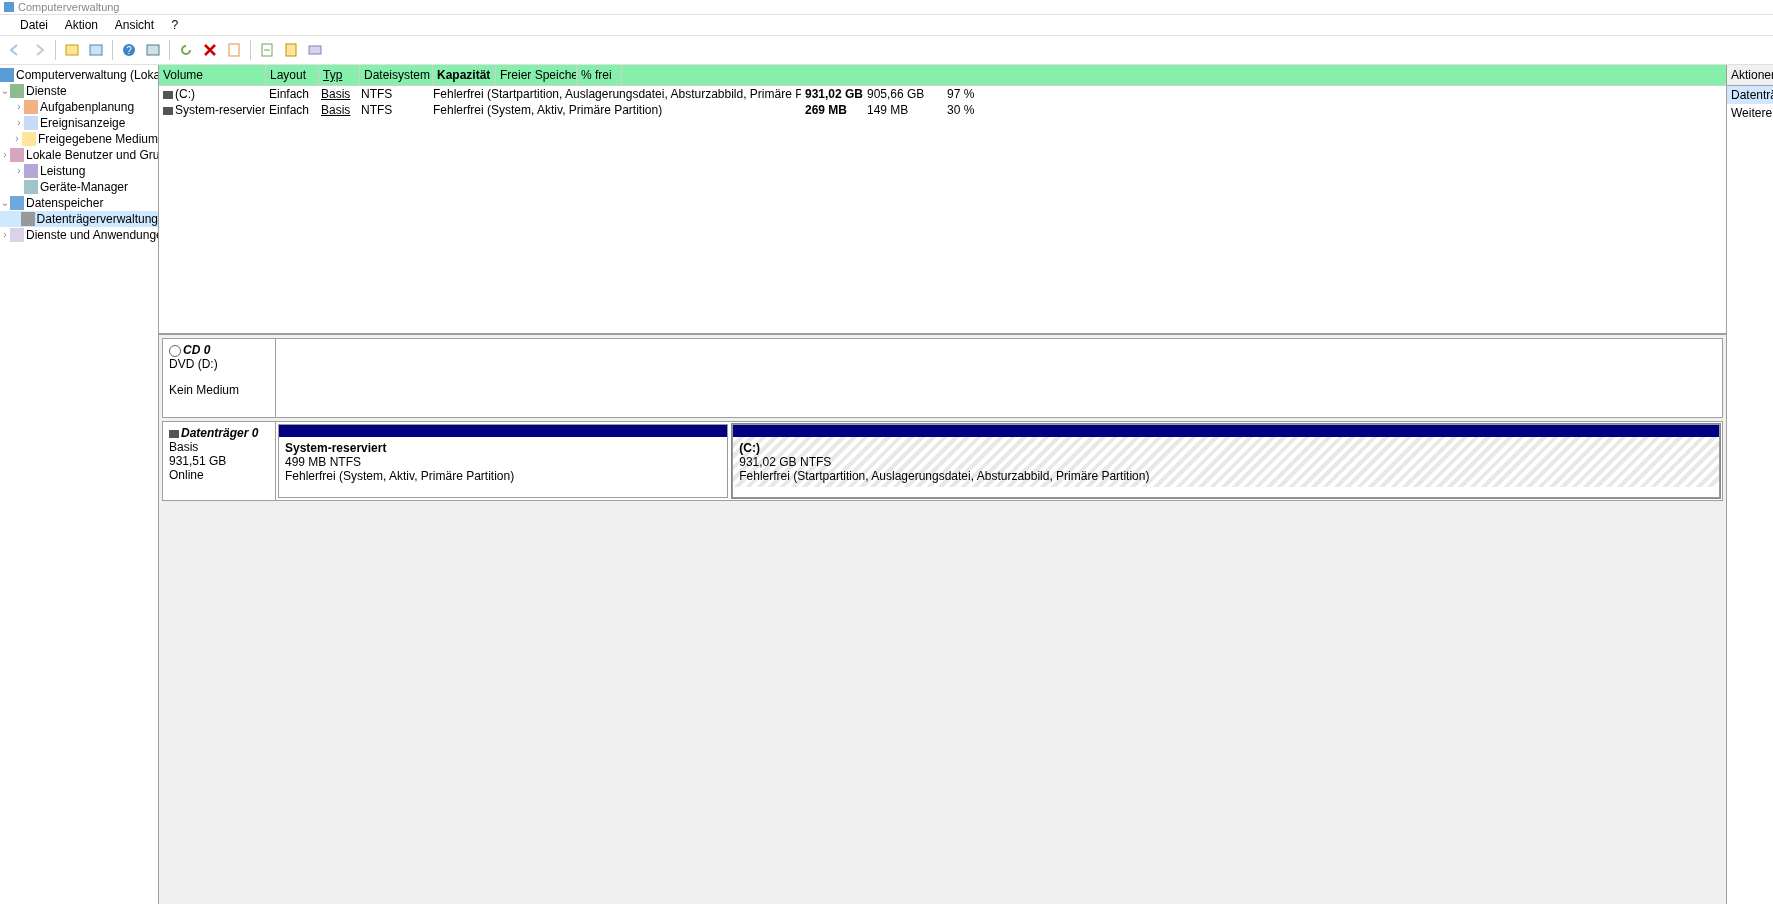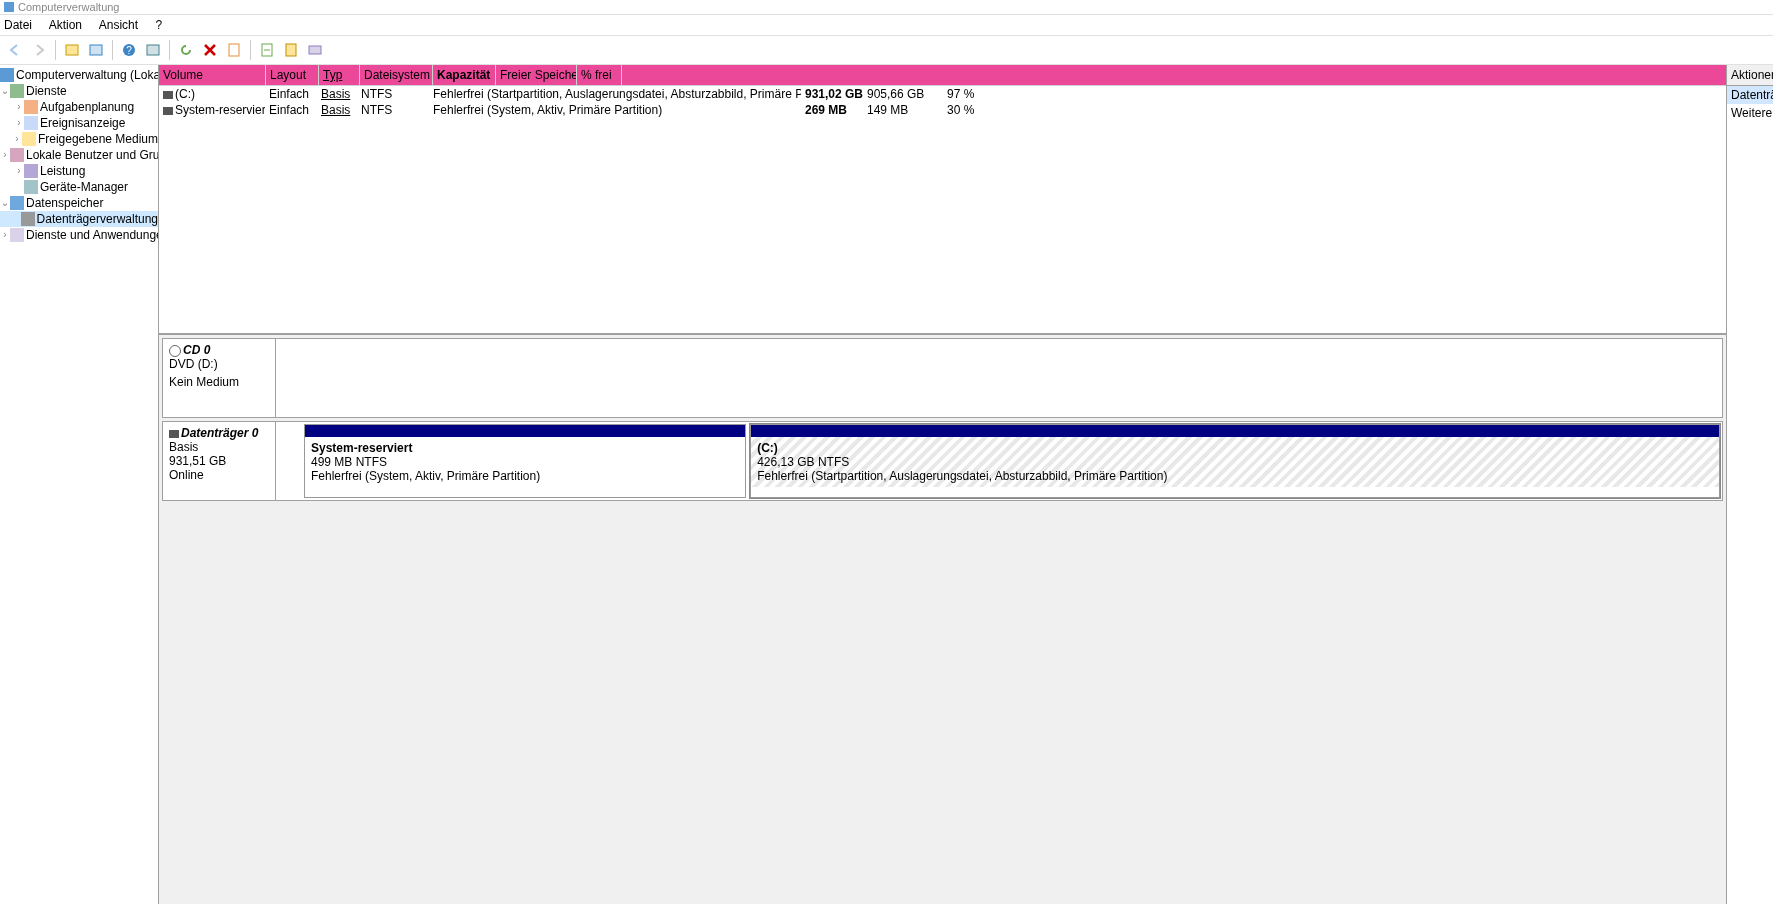--- a/index.html
+++ b/index.html
@@ -1,38 +1,38 @@
 <!DOCTYPE html>
 <html><head>
 <meta charset="utf-8">
 <style>
   html,body{margin:0;padding:0;font-family:"Segoe UI",Tahoma,sans-serif;font-size:12px;color:#000;background:#fff;height:100%;overflow:hidden;}
   .titlebar{height:14px;padding:0 4px;color:#888;font-size:11px;display:flex;align-items:center;gap:4px;}
   .titlebar .icon-app{width:10px;height:10px;background:#5b9bd5;display:inline-block;}
-  .menubar{height:20px;line-height:20px;border-top:1px solid #e0e0e0;padding:0 4px;}
+  .menubar{height:20px;line-height:20px;border-top:1px solid #e0e0e0;padding:0 20px;}
   .menubar span{margin-right:14px;cursor:default;}
   .toolbar{height:28px;border-top:1px solid #e0e0e0;border-bottom:1px solid #e0e0e0;display:flex;align-items:center;padding:0 4px;gap:2px;}
   .tool{width:22px;height:22px;display:flex;align-items:center;justify-content:center;}
   .tool.disabled{opacity:.45;}
   .tool-sep{width:1px;height:20px;background:#ccc;margin:0 3px;}
   .content-wrap{display:flex;height:calc(100% - 62px);}
   .tree-pane{width:158px;min-width:158px;border-right:1px solid #a0a0a0;overflow:hidden;padding-top:2px;}
   .tree-node{display:flex;align-items:center;height:16px;line-height:16px;white-space:nowrap;cursor:default;}
   .tree-node .chevron{width:10px;text-align:center;color:#888;font-size:10px;flex-shrink:0;}
   .tree-node .node-icon{width:14px;height:14px;margin-right:2px;flex-shrink:0;}
   .tree-node.selected{background:#cde8ff;}
   .indent{display:inline-block;}
   .main-pane{flex:1;display:flex;flex-direction:column;border-right:1px solid #a0a0a0;}
   .action-pane{width:46px;min-width:46px;overflow:hidden;}
   .action-header{background:#f0f0f0;border-bottom:1px solid #a0a0a0;height:20px;line-height:20px;padding-left:4px;font-weight:400;}
   .action-item{padding:2px 4px;white-space:nowrap;}
   .action-item.selected{background:#d0e7ff;}
   
   .vol-list{border-bottom:2px solid #a0a0a0;overflow:hidden;}
-  .vol-header{display:flex;background:#ec4899;border-bottom:1px solid #d0d0d0;height:20px;line-height:20px;}
+  .vol-header{display:flex;background:#86efac;border-bottom:1px solid #d0d0d0;height:20px;line-height:20px;}
   .vh{border-right:1px solid #d0d0d0;padding:0 4px;overflow:hidden;white-space:nowrap;}
   .vol-row{display:flex;height:16px;line-height:16px;}
   .vc{padding:0 4px;overflow:hidden;white-space:nowrap;}
   .c-vol{width:98px;} .c-lay{width:44px;} .c-typ{width:32px;text-decoration:underline;} .c-fs{width:64px;} .c-stat{width:364px;} .c-cap{width:54px;font-weight:bold;} .c-free{width:72px;} .c-pct{width:36px;}
   .disk-icon-sm{display:inline-block;width:10px;height:8px;background:#555;margin-right:2px;vertical-align:middle;}
   
   .disk-pane{flex:1;background:#f0f0f0;overflow:hidden;}
   .disk-row{background:#fff;display:flex;border:1px solid #a0a0a0;margin:3px;}
   .disk-label{width:100px;min-width:100px;padding:4px 6px;border-right:1px solid #a0a0a0;}
   .disk-label b{display:block;font-style:italic;}
@@ -229,46 +229,46 @@
         <div class="vc c-free">149 MB</div>
         <div class="vc c-pct">30 %</div>
       </div>
     </div>
 
     <div class="disk-pane">
       <div class="disk-row" style="height:78px;">
         <div class="disk-label">
           <div><span style="display:inline-block;width:10px;height:10px;border:1px solid #666;border-radius:50%;margin-right:2px;vertical-align:middle;"></span><b style="display:inline">CD 0</b></div>
           <div>DVD (D:)</div>
-          <div style="margin-top:4px">Kein Medium</div>
+          <div style="margin-top:12px">Kein Medium</div>
         </div>
         <div class="partitions"></div>
       </div>
 
-      <div class="disk-row" style="height:78px;gap:26px;">
+      <div class="disk-row" style="height:78px;">
         <div class="disk-label">
           <div><span class="disk-icon-sm"></span><b style="display:inline">Datenträger 0</b></div>
           <div>Basis</div>
           <div>931,51 GB</div>
           <div>Online</div>
         </div>
         <div class="partitions">
           <div class="partition" style="flex:0 0 31%;">
             <div class="p-stripe"></div>
             <div class="p-body">
               <b>System-reserviert</b><br>
               <span>499 MB NTFS</span><br>
               <span>Fehlerfrei (System, Aktiv, Primäre Partition)</span>
             </div>
           </div>
           <div class="partition hatched" style="flex:1;">
             <div class="p-stripe"></div>
             <div class="p-body">
               <b>(C:)</b><br>
-              <span>426,13 GB NTFS</span><br>
+              <span>931,02 GB NTFS</span><br>
               <span>Fehlerfrei (Startpartition, Auslagerungsdatei, Absturzabbild, Primäre Partition)</span>
             </div>
           </div>
         </div>
       </div>
     </div>
   </div>
 
   <div class="action-pane">
     <div class="action-header">Aktionen</div>

